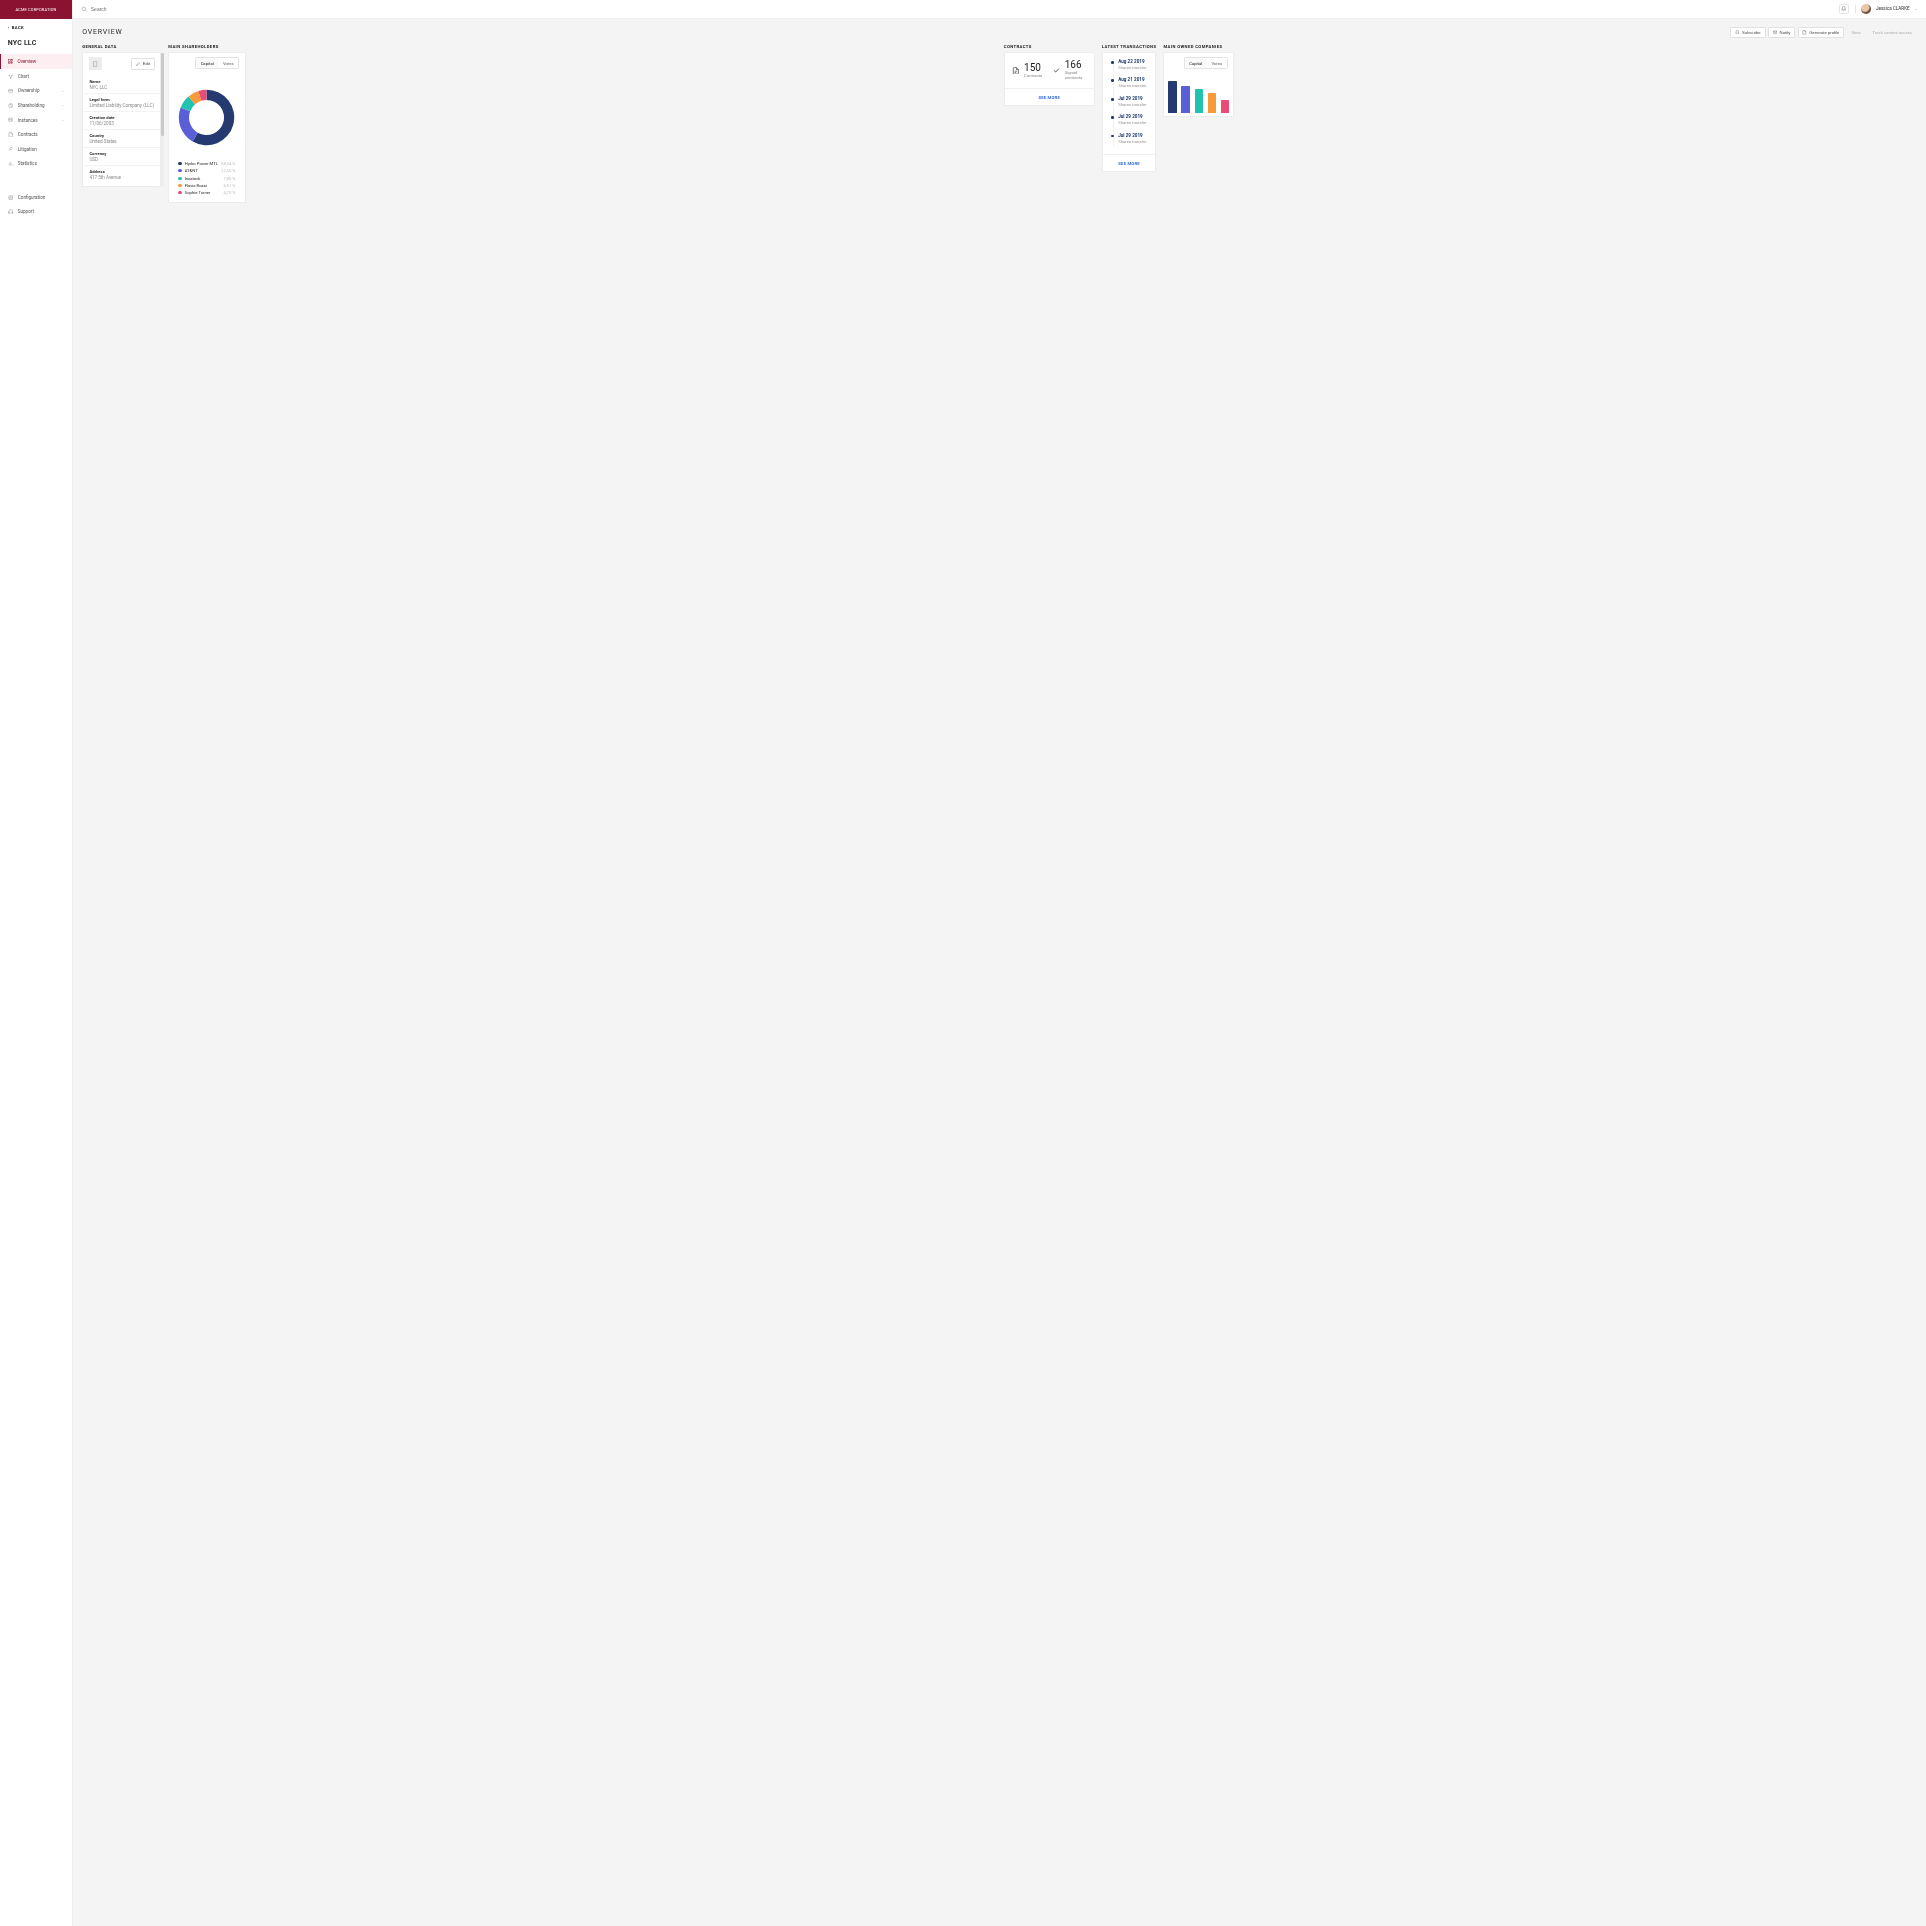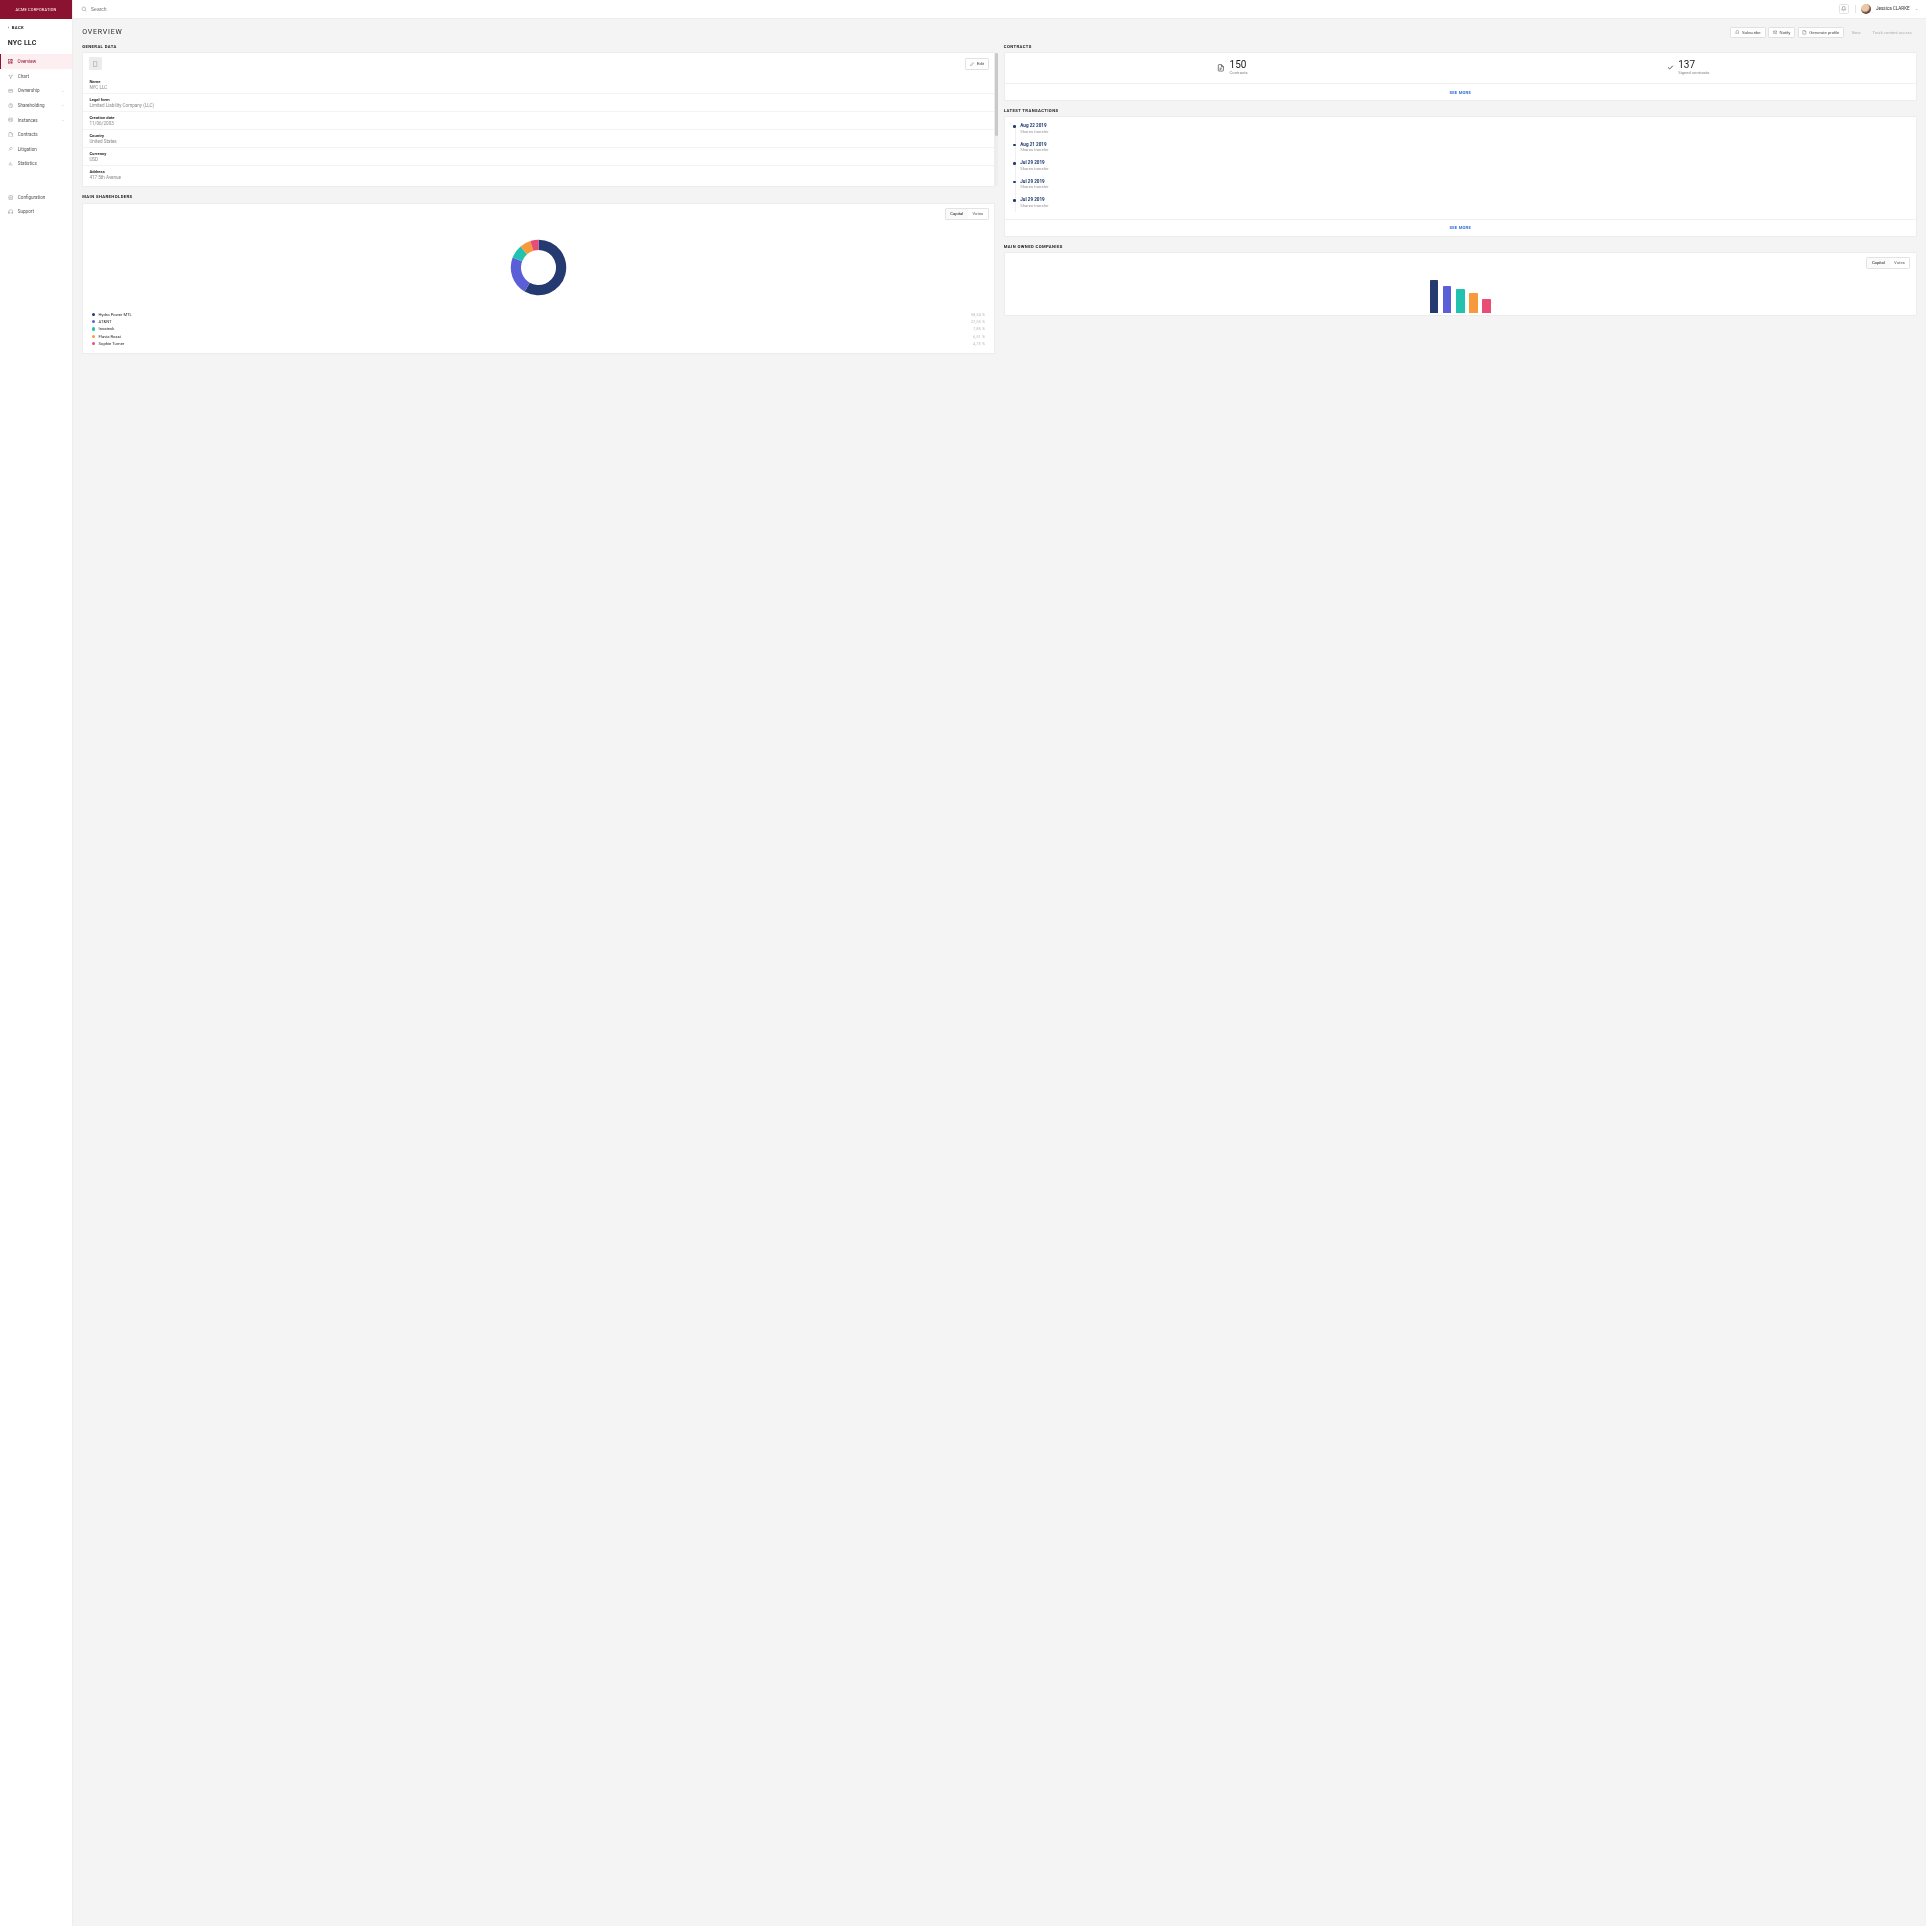--- a/index.html
+++ b/index.html
@@ -39,21 +39,21 @@
 
   
   .content { flex:1; overflow:auto; padding: 7.7px 9.2px; }
   .page-header { display:flex; align-items:center; gap:3.9px; margin-bottom:5.4px; }
   .page-title { font-size:7px; letter-spacing:0.8px; font-weight:400; color:#2a2a2a; }
   .actions { margin-left:auto; display:flex; gap:2.3px; align-items:center; }
   .btn { display:flex; align-items:center; gap:2.3px; background:#fff; border:0.4px solid #e1e1e1; border-radius:1.2px; padding:2.3px 3.9px; font-size:4.2px; color:#444; cursor:pointer; }
   .btn.ghost { color:#aaa; border-color:transparent; background:transparent; }
 
   .cols { display:flex; gap:8.5px; align-items:flex-start; }
-  .col { flex:1; min-width:0; display:flex; flex-direction:column; gap:7px; }
+  .col { flex:1; min-width:0; display:flex; flex-direction:row; gap:7px; }
 
   .section-title { font-size:4.2px; font-weight:700; letter-spacing:0.4px; color:#222; margin-bottom:3.1px; }
   .card { background:#fff; border:0.4px solid #ececec; border-radius:1.2px; position:relative; }
   .scrollbar { position:absolute; right:-3.5px; top:0; bottom:0; width:2.3px; }
   .scrollbar .track { position:absolute; inset:0; background:#eee; border-radius:1.2px; }
   .scrollbar .thumb { position:absolute; left:0; right:0; background:#c9c9c9; border-radius:1.2px; }
 
   
   .gd-head { display:flex; align-items:center; padding:4.6px 5.4px; }
   .gd-ico { width:13px; height:13px; background:#ececec; display:flex; align-items:center; justify-content:center; color:#9a9a9a; border-radius:0.8px; }
@@ -415,21 +415,21 @@
                       <div class="stat-lbl">Contracts</div>
                     </div>
                   </div>
                   <div class="stat">
                     <span class="stat-ico">
                       <svg width="7" height="7" viewBox="0 0 24 24" fill="none" stroke="#333" stroke-width="3">
                         <polyline points="20,6 9,17 4,12"></polyline>
                       </svg>
                     </span>
                     <div>
-                      <div class="stat-num">137</div>
+                      <div class="stat-num">166</div>
                       <div class="stat-lbl">Signed contracts</div>
                     </div>
                   </div>
                 </div>
               <div class="see-more">SEE MORE</div>
             </div>
           </section>
 
           <section>
             <div class="section-title">LATEST TRANSACTIONS</div>

